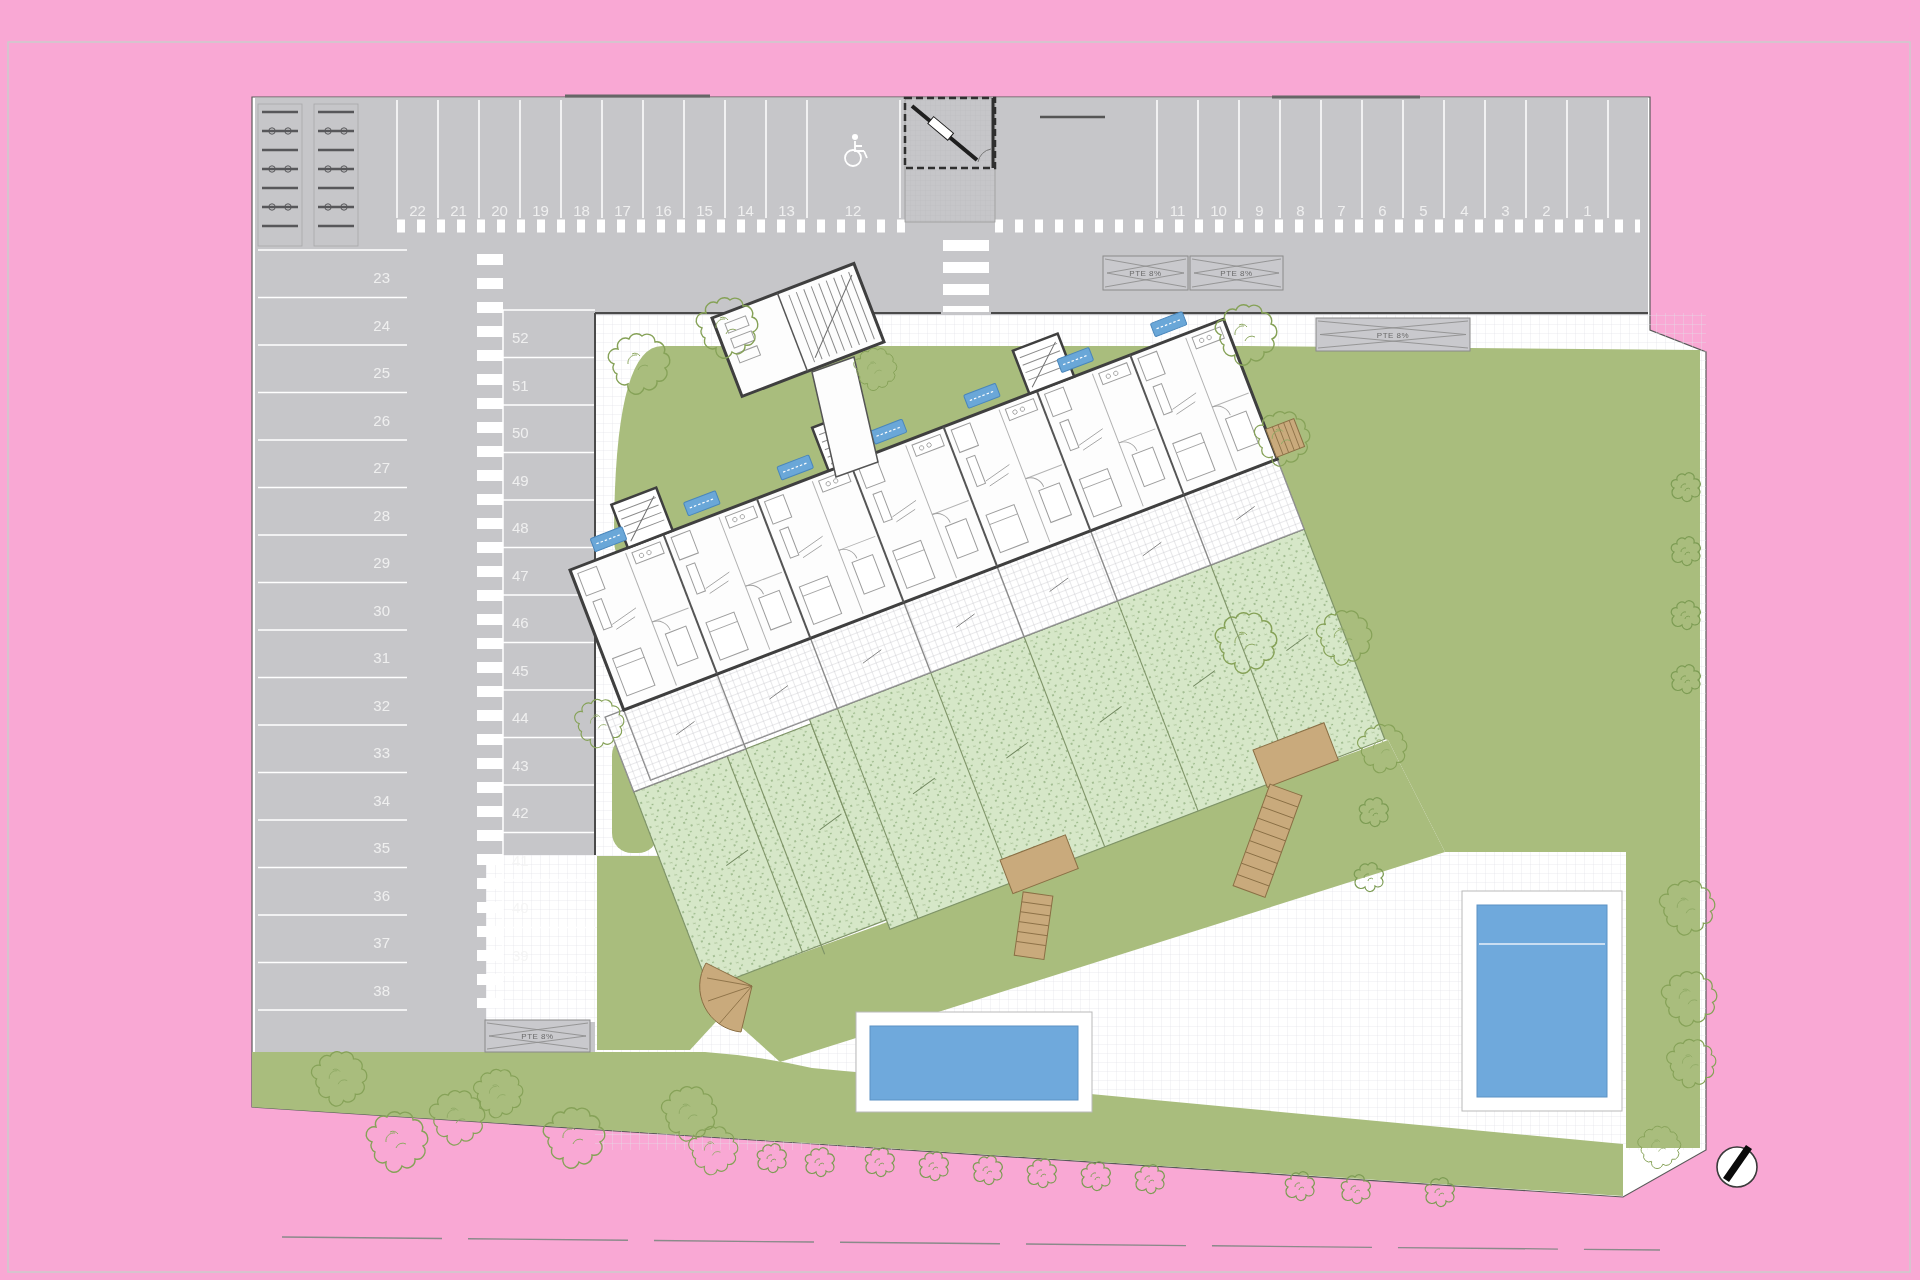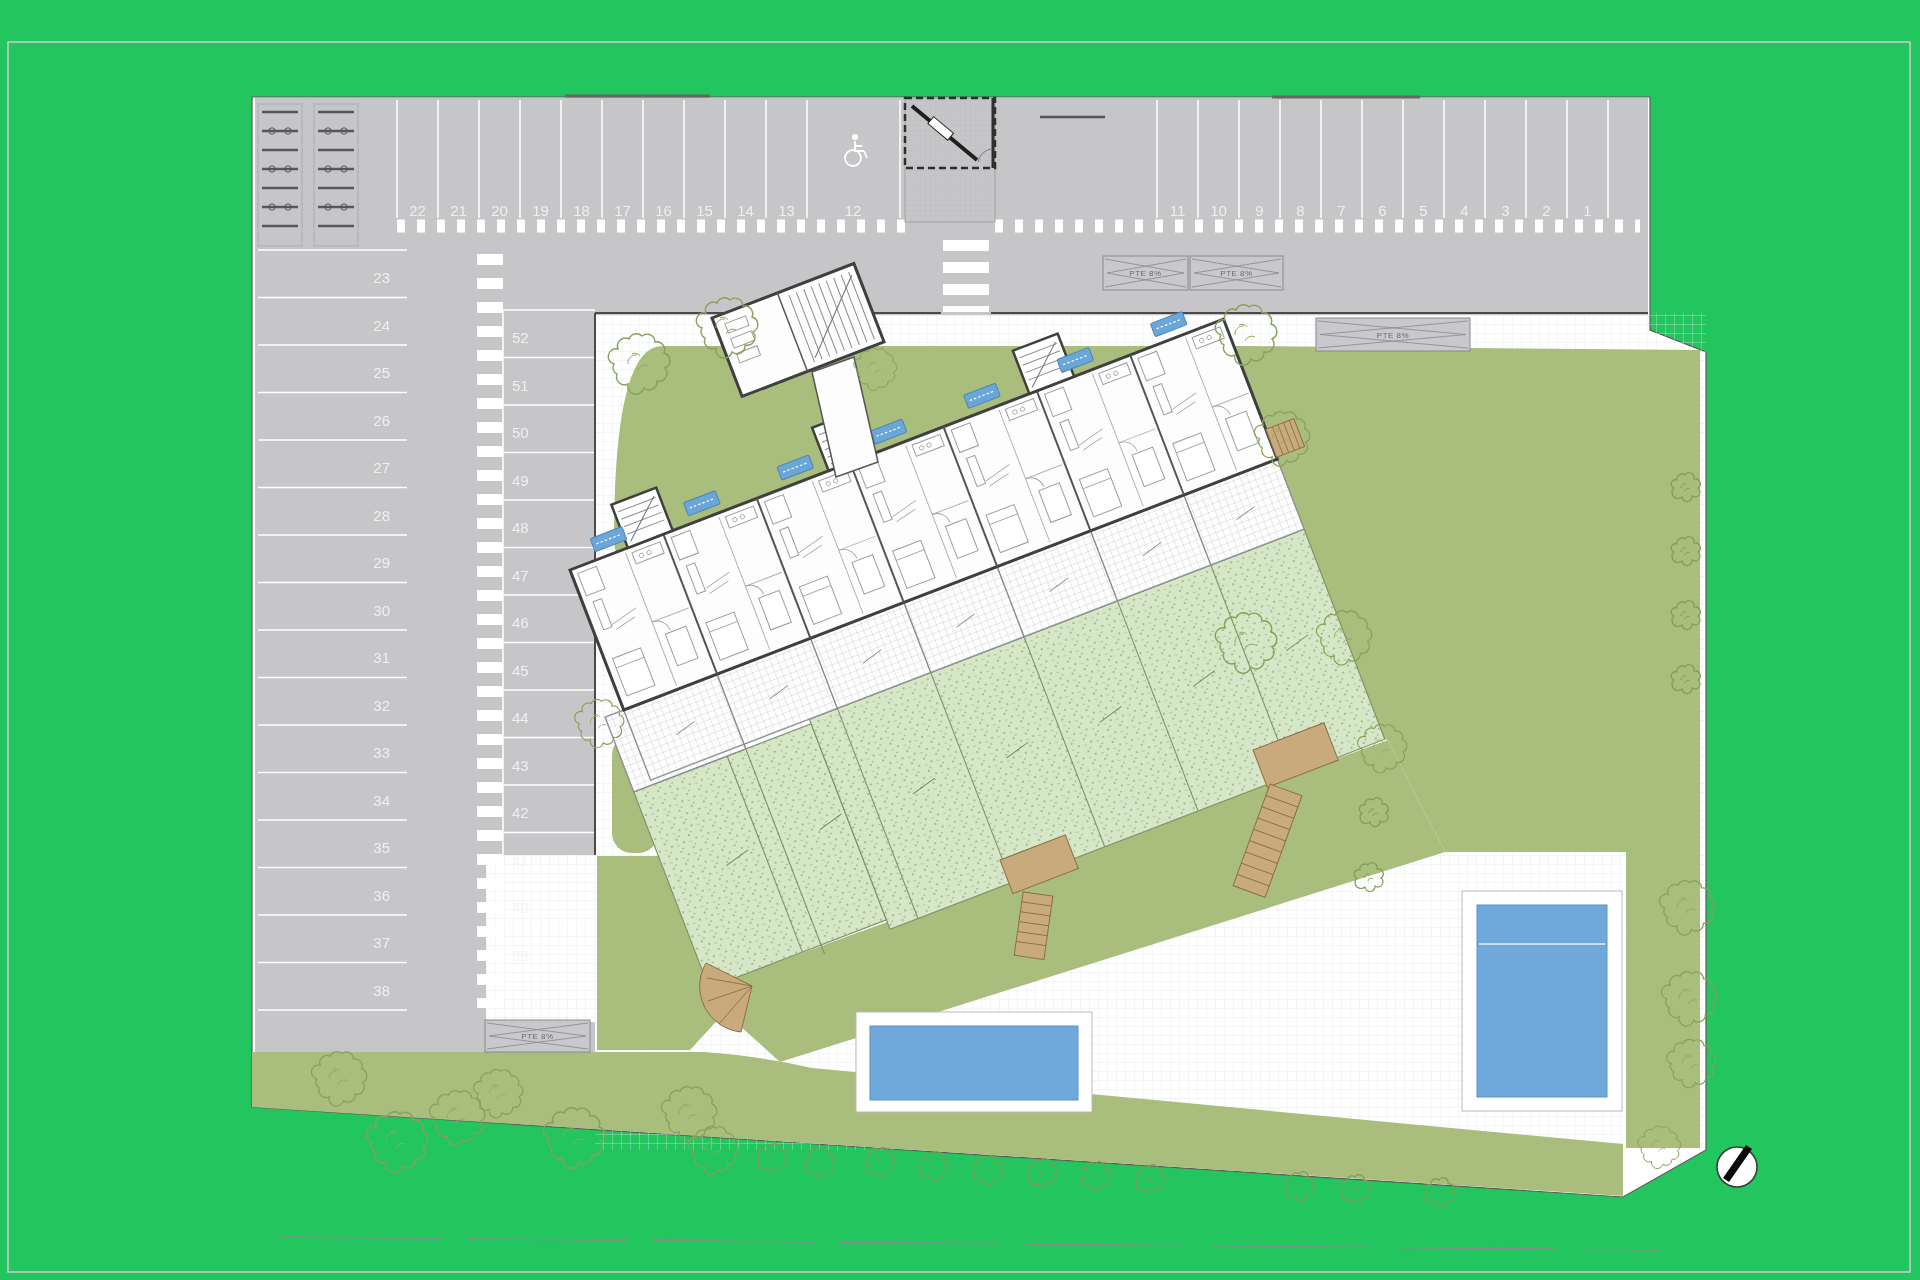--- a/index.html
+++ b/index.html
@@ -1,17 +1,17 @@
 <!DOCTYPE html>
 <html><head>
 <meta charset="utf-8">
 <style>
   html,body{margin:0;padding:0;background:#ffffff;}
   body{font-family:"Liberation Sans", sans-serif;}
-  #stage{position:relative;width:1920px;height:1280px;background:#22c55e;overflow:hidden;text-align:right;}
+  #stage{position:relative;width:1920px;height:1280px;background:#f9a8d4;overflow:hidden;text-align:right;}
   svg text{font-family:"Liberation Sans", sans-serif;}
   .pnum{fill:#f4f4f4;opacity:.9;font-size:15px;}
   .ramplbl{fill:#6a6a6a;font-size:8px;letter-spacing:.5px;}
 </style>
 </head>
 <body>
 
 <div id="stage">
 <svg id="site" width="1920" height="1280" viewBox="0 0 1920 1280">
   <defs>

